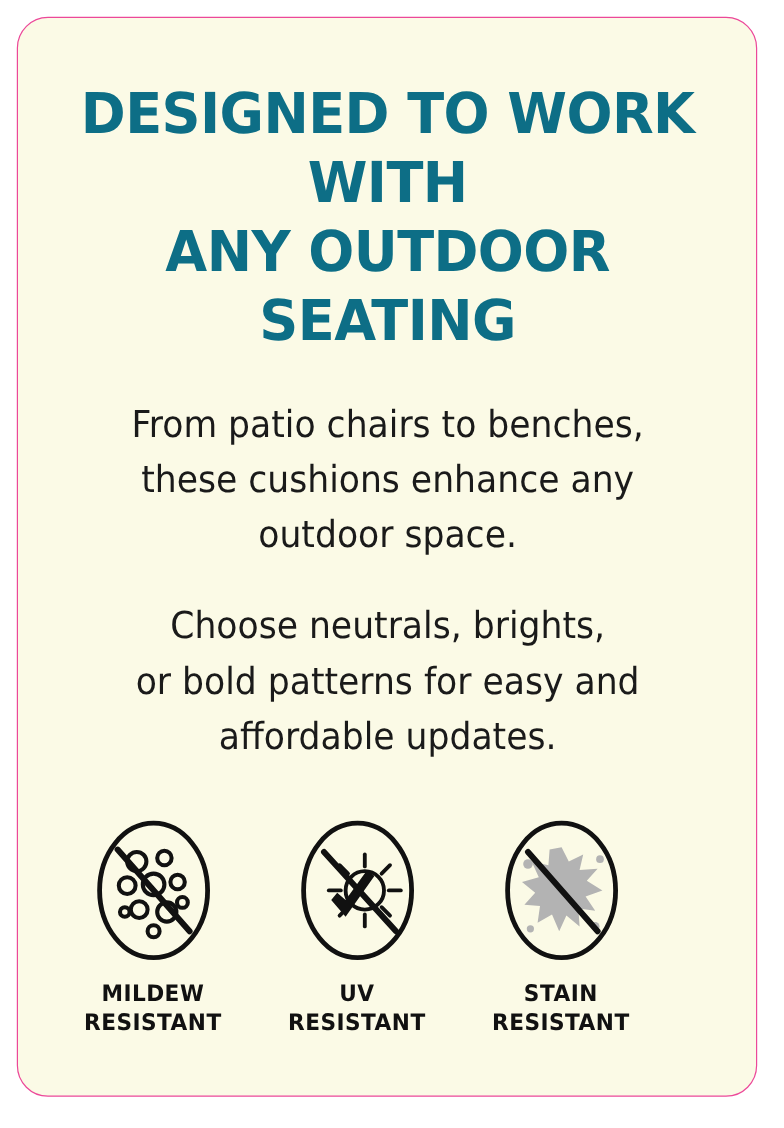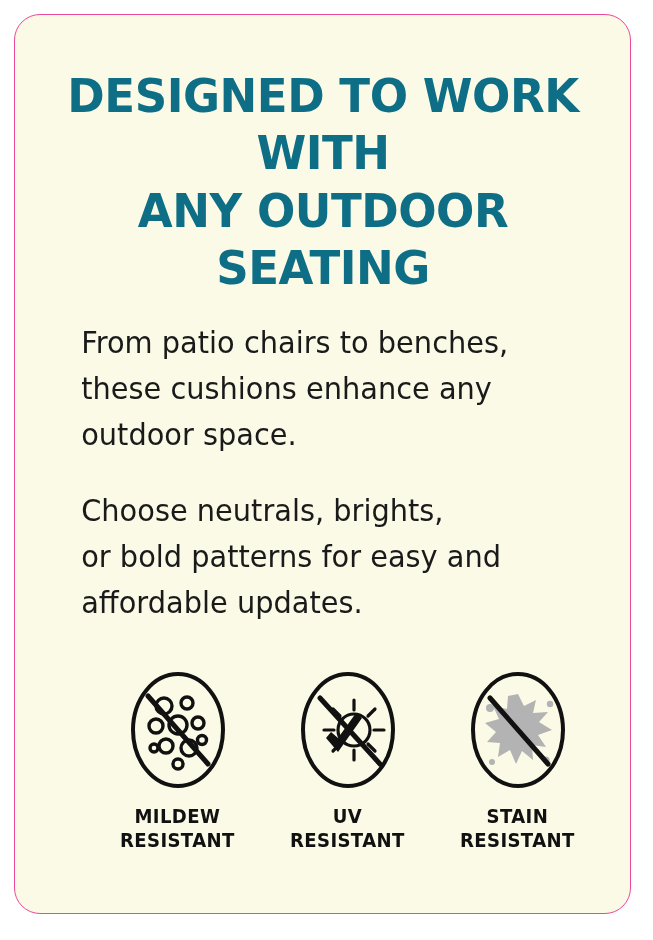--- a/index.html
+++ b/index.html
@@ -37,39 +37,40 @@
     font-size: 47px;
     line-height: 1.22;
     letter-spacing: -0.5px;
     text-transform: uppercase;
   }
   .headline .line {
     display: block;
     transform: scaleX(0.96);
   }
   .body-copy {
-    margin-top: 24px;
+    margin-top: 36px;
     width: 520px;
+    text-align: center;
     color: #1a1a1a;
     font-family: "DejaVu Sans", sans-serif;
     font-size: 31px;
     line-height: 1.48;
   }
   .body-copy p {
     margin: 0 0 30px 0;
     transform: scaleX(0.93);
   }
   .body-copy p:last-child {
     margin-bottom: 0;
   }
   .badges {
     margin-top: 42px;
     width: 560px;
     display: flex;
-    justify-content: flex-end;
+    justify-content: flex-start;
     align-items: flex-start;
   }
   .badge {
     width: 170px;
     display: flex;
     flex-direction: column;
     align-items: center;
   }
   .badge-icon {
     width: 104px;

